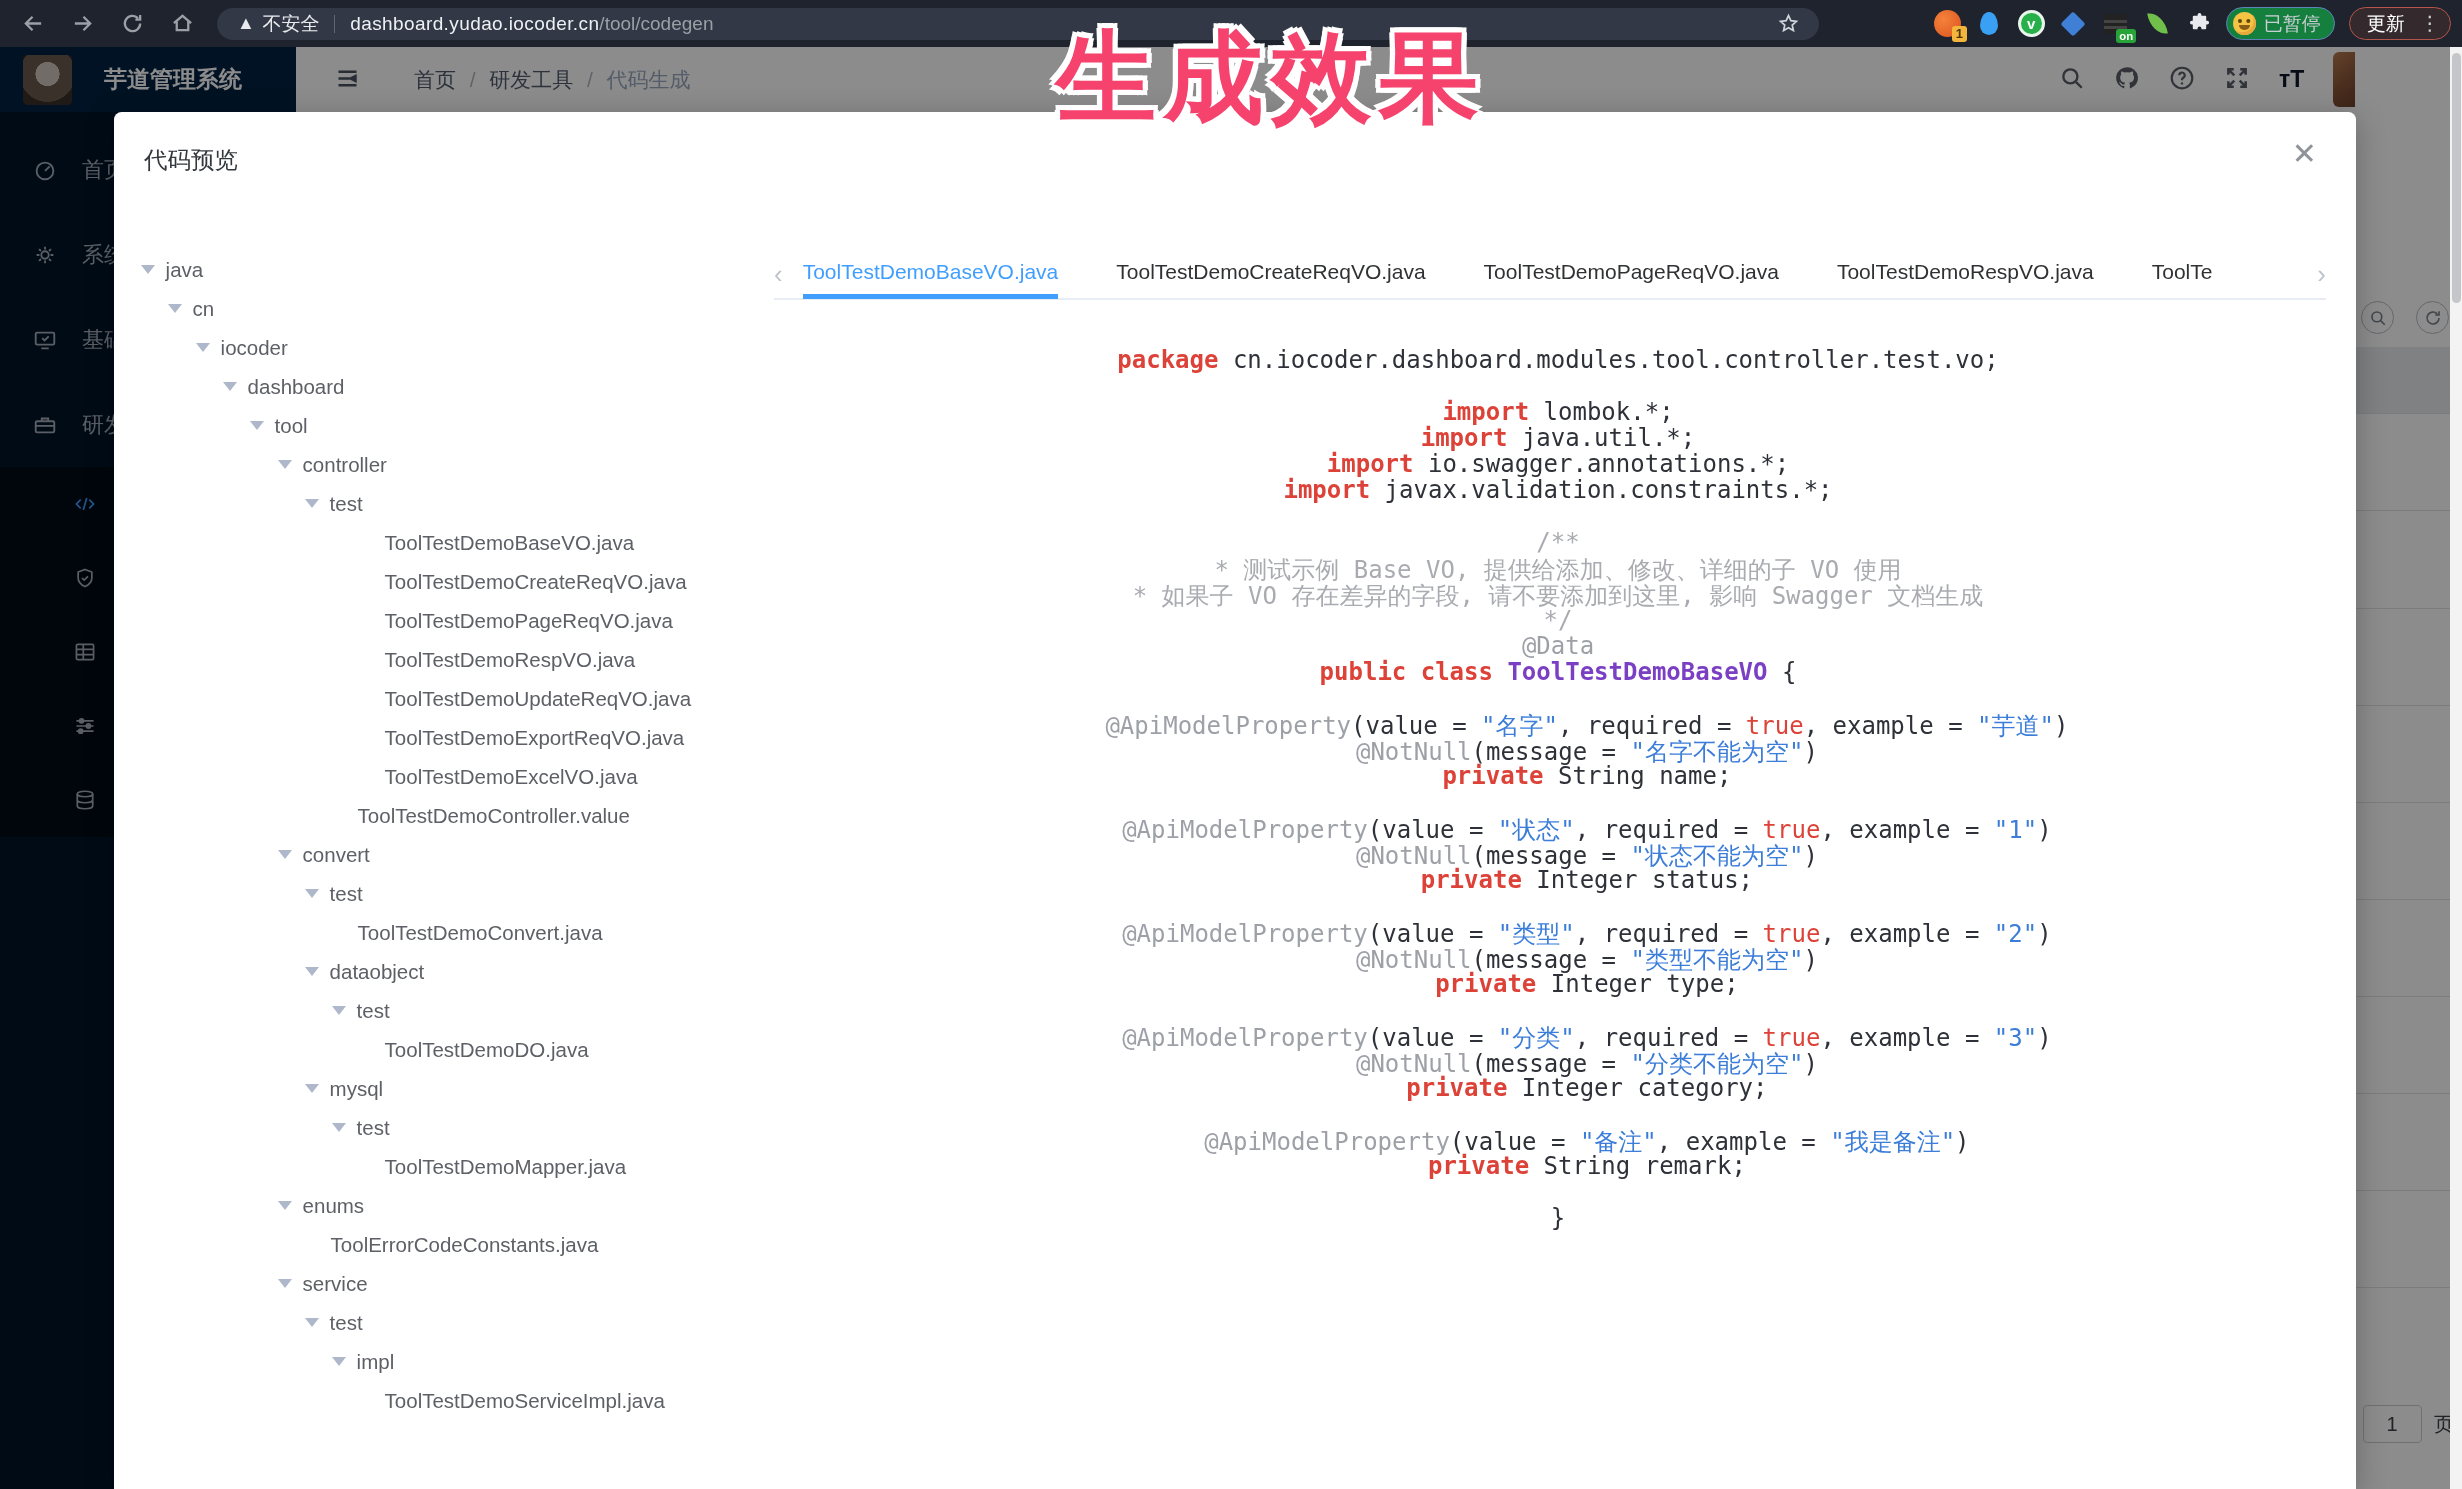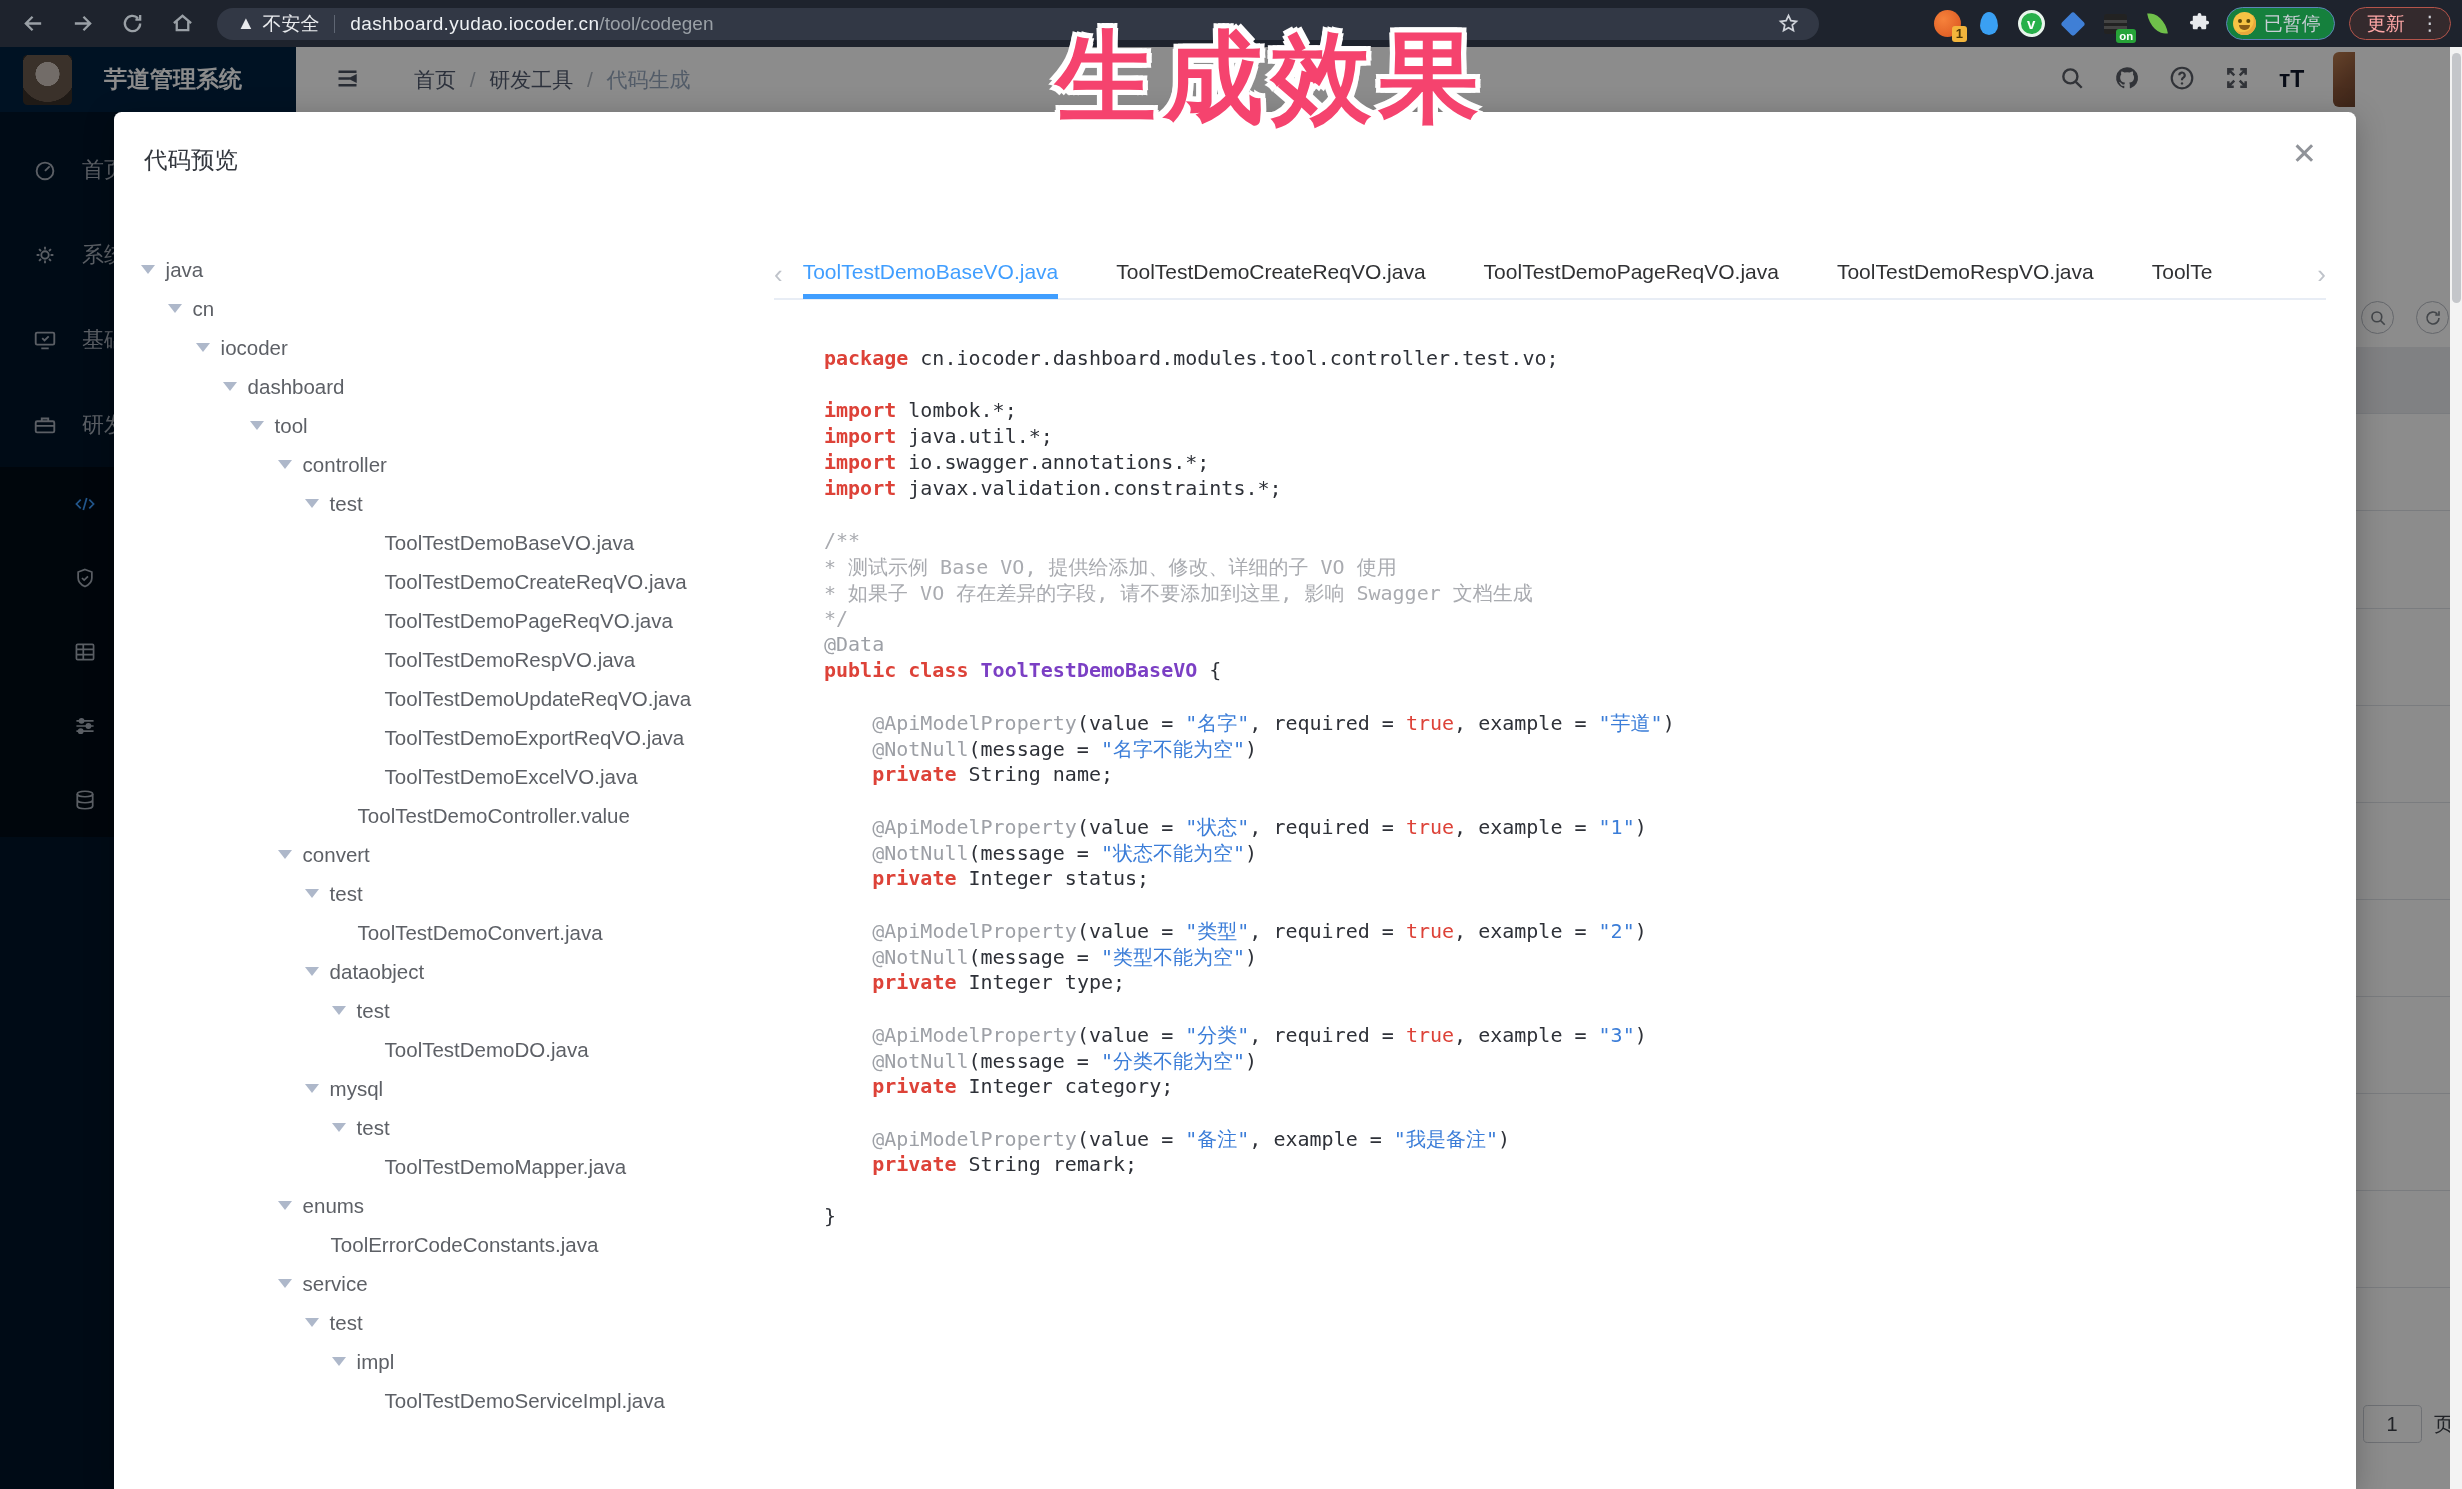--- a/index.html
+++ b/index.html
@@ -39,21 +39,21 @@
   .c-puzzle { color:#e8eaed; }
   .paused-pill { height:33px; border:1.5px solid #5c84b8; background:#15803d; border-radius:16.7px;
     display:flex; align-items:center; padding:0 13.7px 0 6px; margin-right:13.7px; }
   .emoji-face { width:23px;height:23px;border-radius:50%;background:#f6c344;margin-right:7.6px;
     box-shadow:inset -2.3px -3px 0 #e8a93c; position:relative;}
   .emoji-face:before{content:"";position:absolute;left:5.3px;top:6.8px;width:3.8px;height:3.8px;border-radius:50%;background:#5b4708;box-shadow:8.3px 0 0 #5b4708;}
   .emoji-face:after{content:"";position:absolute;left:6px;top:13px;width:10.6px;height:5.3px;border-radius:0 0 10.6px 10.6px;background:#8a5d17;}
   .paused-txt { color:#c9ced6; font-size:19px; }
   .update-pill { height:33px; border:1.5px solid #b4544a; background:#342a2d; border-radius:16.7px;
     display:flex; align-items:center; padding:0 10.6px 0 16.7px; margin-right:10.6px;}
-  .update-txt { color:#fca5a5; font-size:19px; margin-right:15px; }
+  .update-txt { color:#ffffff; font-size:19px; margin-right:15px; }
   .kebab { color:#cfd3da; font-size:20px; letter-spacing:0; line-height:10.6px; }
 
   
   .app-header { position:absolute; left:296px; top:47px; width:2167px; height:65px; background:#ffffff;
     display:flex; align-items:center; z-index:1;}
   .hamburger { margin-left:38px; color:#495060; }
   .hamburger svg{ width:27px;height:27px;}
   .breadcrumb { margin-left:53px; font-size:21px; color:#515a6e; display:flex; align-items:center; gap:13.7px;}
   .bc-sep { color:#b0b6bf; }
   .bc-current { color:#97a8be; }
@@ -109,22 +109,22 @@
   .t-spacer { width:15px; margin-right:10.6px; flex:0 0 auto;}
 
   .tabs-wrap { position:absolute; left:660px; top:138px; width:1552px; height:50px;
     border-bottom:2.3px solid #e8edf5; display:flex; align-items:center; }
   .tab-chevron { color:#bfc3ca; font-size:26px; flex:0 0 auto; }
   .tabs { display:flex; gap:58px; margin-left:20px; margin-right:12px; overflow:hidden; flex:1 1 auto; height:50px; align-items:center;}
   .tab { font-size:21px; color:#303133; font-weight:500; white-space:nowrap; height:50px;
     display:flex; align-items:center; border-bottom:5.3px solid transparent; }
   .tab.active { color:#409EFF; border-bottom-color:#409EFF; }
 
-  .code { position:absolute; left:710px; top:234px; width:1540px; height:1115px; overflow:hidden;
-    font-family:"DejaVu Sans Mono","Liberation Mono",monospace; font-size:20px; }
+  .code { position:absolute; left:674px; top:234px; width:1540px; height:1115px; overflow:hidden;
+    font-family:"DejaVu Sans Mono","Liberation Mono",monospace; font-size:24px;text-align:center; }
   .cl { height:26px; white-space:pre; }
   .tk-k { color:#dd4238; font-weight:bold; }
   .tk-p { color:#2e3138; }
   .tk-a { color:#9da0a6; }
   .tk-s { color:#3b7dd8; }
   .tk-c { color:#7b3fc4; font-weight:bold; }
   .tk-m { color:#a9abb0; }
   .tk-t { color:#dd4238; }
 
   

